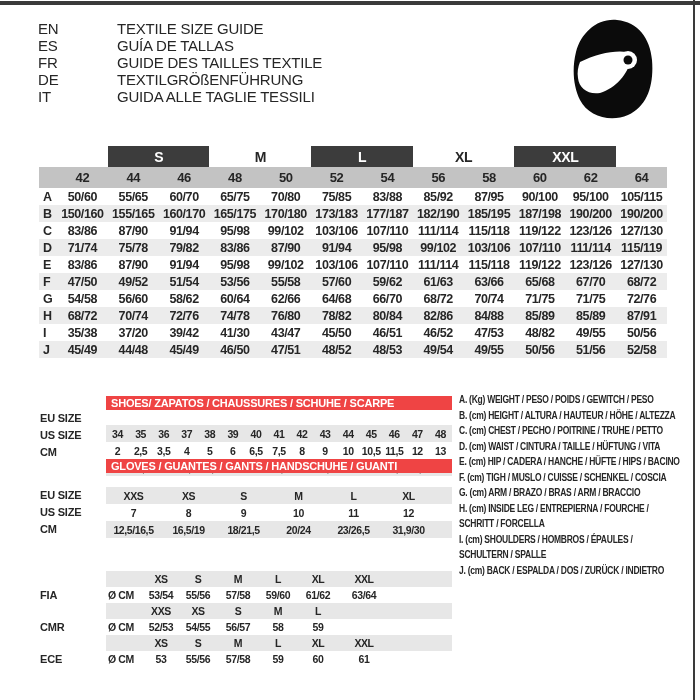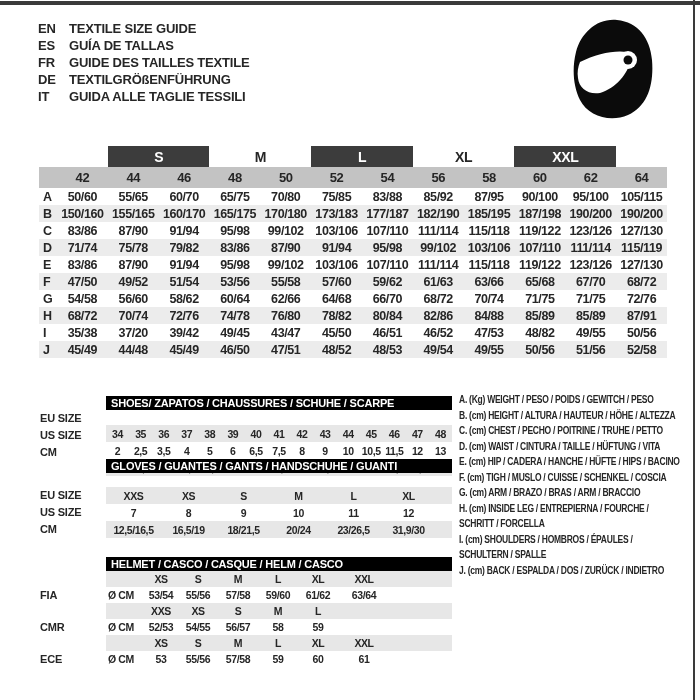--- a/index.html
+++ b/index.html
@@ -2,37 +2,37 @@
 <html><head>
 <meta charset="utf-8">
 <style>
   html,body{margin:0;padding:0;background:#fff;}
   .canvas{position:relative;width:700px;height:700px;background:#ffffff;overflow:hidden;
           font-family:"Liberation Sans",sans-serif;color:#262626;}
   .top-rule{position:absolute;top:1px;left:0;width:100%;height:4px;background:#3a3a3a;}
   .right-rule{position:absolute;top:0;right:5px;width:2px;height:700px;background:#3a3a3a;}
 
   .lang-block{position:absolute;left:38px;top:20px;}
-  .lang-row{display:flex;font-weight:bold;font-size:13px;line-height:17px;letter-spacing:-0.2px;}
+  .lang-row{display:flex;font-weight:normal;font-size:15px;line-height:17px;letter-spacing:-0.2px;gap:48px;}
   .lang-code{width:31px;}
 
   .helmet-icon{position:absolute;left:570px;top:18px;}
 
   table{border-collapse:collapse;table-layout:fixed;}
   td{padding:0;text-align:center;font-weight:bold;white-space:nowrap;}
 
   .main-table{position:absolute;left:39px;top:146px;width:628px;font-size:12.5px;letter-spacing:-0.4px;}
   .main-table td{height:17px;}
   .main-table .group-row td{height:21px;font-size:14px;background:transparent;}
   .main-table .group-row td.dark{background:#3c3c3c;color:#fff;}
   .main-table .size-row td{height:21px;background:#c3c3c3;font-size:13px;}
   .main-table td.lab{text-align:left;padding-left:4px;}
   .main-table tr.striped td{background:#ececec;}
 
-  .sub-header{position:absolute;left:106px;width:346px;height:14px;background:#000000;color:#fff;
+  .sub-header{position:absolute;left:106px;width:346px;height:14px;background:#ef4444;color:#fff;
               font-weight:bold;font-size:11px;line-height:14px;padding-left:5px;
               letter-spacing:-0.2px;box-sizing:border-box;}
   #shoes-header{top:396px;} #gloves-header{top:459px;} #helmet-header{top:557px;}
 
   .sub-table{position:absolute;left:106px;width:346px;font-size:10.5px;letter-spacing:-0.4px;}
   .sub-table td{height:17px;}
   #shoes-table{top:425px;} #gloves-table{top:487px;} #helmet-table{top:571px;}
   #helmet-table td{height:16px;}
   .sub-table tr.striped2 td{background:#e7e7e7;}
   .sub-table td.lab{text-align:left;padding-left:2px;}
@@ -233,21 +233,21 @@
           <td>84/88</td>
           <td>85/89</td>
           <td>85/89</td>
           <td>87/91</td>
         </tr>
         <tr>
           <td class="lab">I</td>
           <td>35/38</td>
           <td>37/20</td>
           <td>39/42</td>
-          <td>49/45</td>
+          <td>41/30</td>
           <td>43/47</td>
           <td>45/50</td>
           <td>46/51</td>
           <td>46/52</td>
           <td>47/53</td>
           <td>48/82</td>
           <td>49/55</td>
           <td>50/56</td>
         </tr>
         <tr class="striped">
@@ -385,21 +385,20 @@
           <td>16,5/19</td>
           <td>18/21,5</td>
           <td>20/24</td>
           <td>23/26,5</td>
           <td>31,9/30</td>
           <td class="filler"></td>
         </tr>
       </tbody>
   </table>
 
-  <div id="helmet-header" class="sub-header">HELMET / CASCO / CASQUE / HELM / CASCO</div>
   <div id="helmet-labels" class="side-labels">
       <div class="side-label">FIA</div>
       <div class="side-label">CMR</div>
       <div class="side-label">ECE</div>
     </div>
   <table id="helmet-table" class="sub-table">
     <colgroup>
         <col style="width:38px">
         <col style="width:34px">
         <col style="width:40px">

